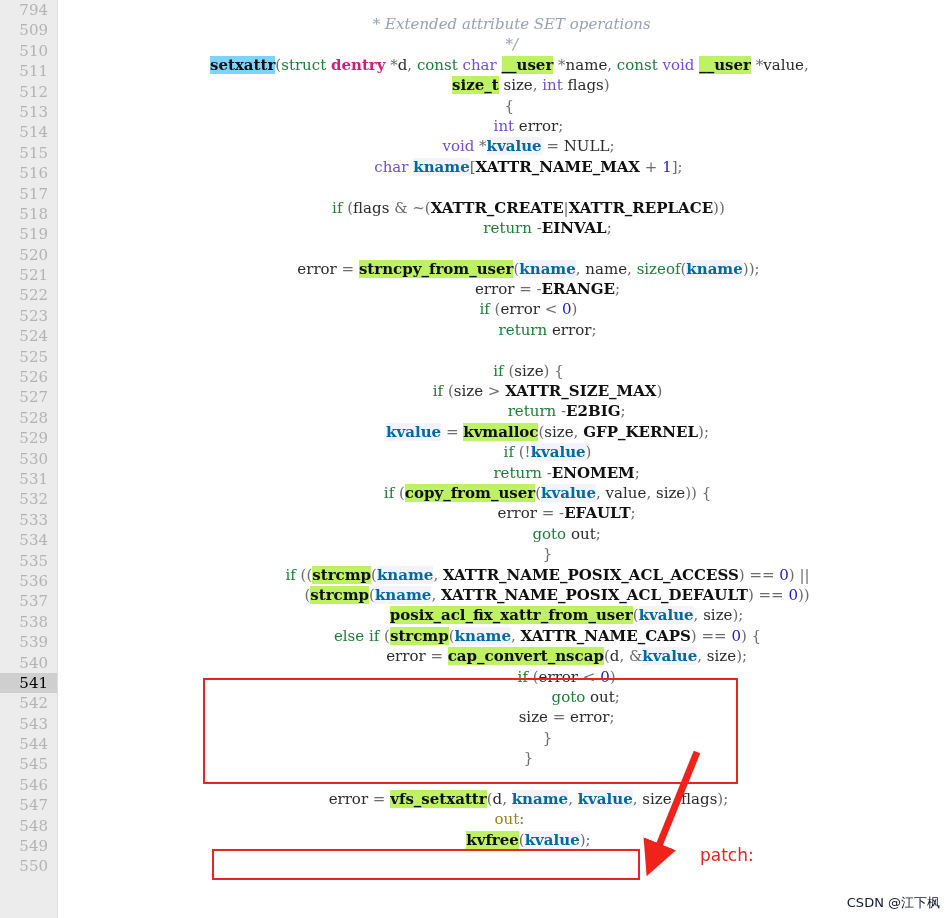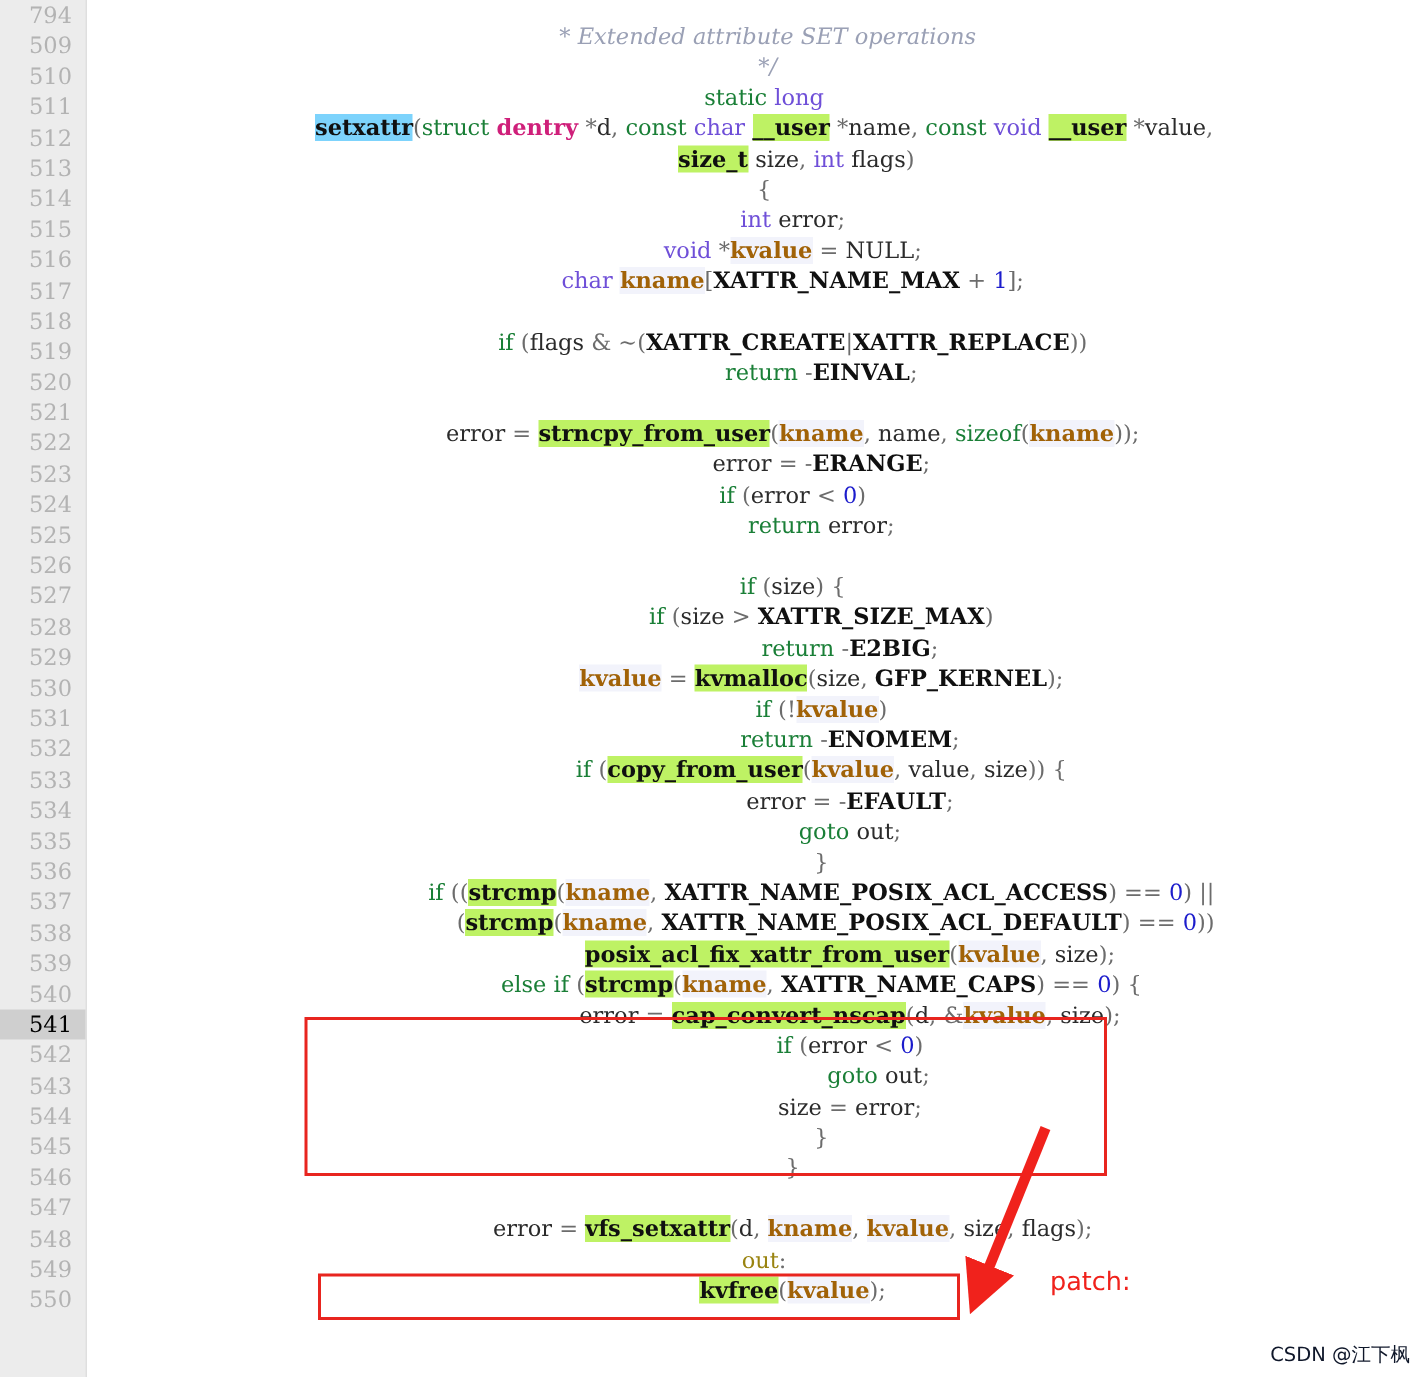--- a/index.html
+++ b/index.html
@@ -42,21 +42,21 @@
     box-sizing:border-box;
   }
 
   
   .c  {color:#9aa0b5;font-style:italic;}              
   .kw {color:#1a7f37;}                                
   .ty {color:#6f4fd8;}                                
   .ud {color:#cf1f7a;font-weight:bold;}               
   .fn {color:#101010;font-weight:bold;background:#bef264;} 
   .mb {color:#101010;font-weight:bold;}               
-  .var{color:#a16207;font-weight:bold;background:#f2f3fb;} 
+  .var{color:#0369a1;font-weight:bold;background:#f2f3fb;} 
   .num{color:#1c1ccc;}                                
   .p  {color:#6c6c6c;}                                
   .id {color:#2b2b2b;}                                
   .lbl{color:#9a8411;}                                
   .hl {background:#7dd3fc;}                           
 
   
   .redbox{
     position:absolute;border:2.5px solid #e8251f;
     box-sizing:border-box;pointer-events:none;
@@ -122,21 +122,20 @@
     <div class="ln">546</div>
     <div class="ln">547</div>
     <div class="ln">548</div>
     <div class="ln">549</div>
     <div class="ln">550</div>
   </div>
 
   <div class="code">
     <div class="row"><span class="c">  * Extended attribute SET operations</span></div>
     <div class="row"><span class="c">  */</span></div>
-    <div class="row"><span class="kw"> static</span> <span class="ty">long</span></div>
     <div class="row"> <span class="fn hl">setxattr</span><span class="p">(</span><span class="kw">struct</span> <span class="ud">dentry</span> <span class="p">*</span><span class="id">d</span><span class="p">,</span> <span class="kw">const</span> <span class="ty">char</span> <span class="fn">__user</span> <span class="p">*</span><span class="id">name</span><span class="p">,</span> <span class="kw">const</span> <span class="ty">void</span> <span class="fn">__user</span> <span class="p">*</span><span class="id">value</span><span class="p">,</span></div>
     <div class="row">          <span class="fn">size_t</span> <span class="id">size</span><span class="p">,</span> <span class="ty">int</span> <span class="id">flags</span><span class="p">)</span></div>
     <div class="row"> <span class="p">{</span></div>
     <div class="row">         <span class="ty">int</span> <span class="id">error</span><span class="p">;</span></div>
     <div class="row">         <span class="ty">void</span> <span class="p">*</span><span class="var">kvalue</span> <span class="p">=</span> <span class="id">NULL</span><span class="p">;</span></div>
     <div class="row">         <span class="ty">char</span> <span class="var">kname</span><span class="p">[</span><span class="mb">XATTR_NAME_MAX</span> <span class="p">+</span> <span class="num">1</span><span class="p">];</span></div>
     <div class="row"> </div>
     <div class="row">         <span class="kw">if</span> <span class="p">(</span><span class="id">flags</span> <span class="p">&amp; ~(</span><span class="mb">XATTR_CREATE</span><span class="p">|</span><span class="mb">XATTR_REPLACE</span><span class="p">))</span></div>
     <div class="row">                 <span class="kw">return</span> <span class="p">-</span><span class="mb">EINVAL</span><span class="p">;</span></div>
     <div class="row"> </div>

